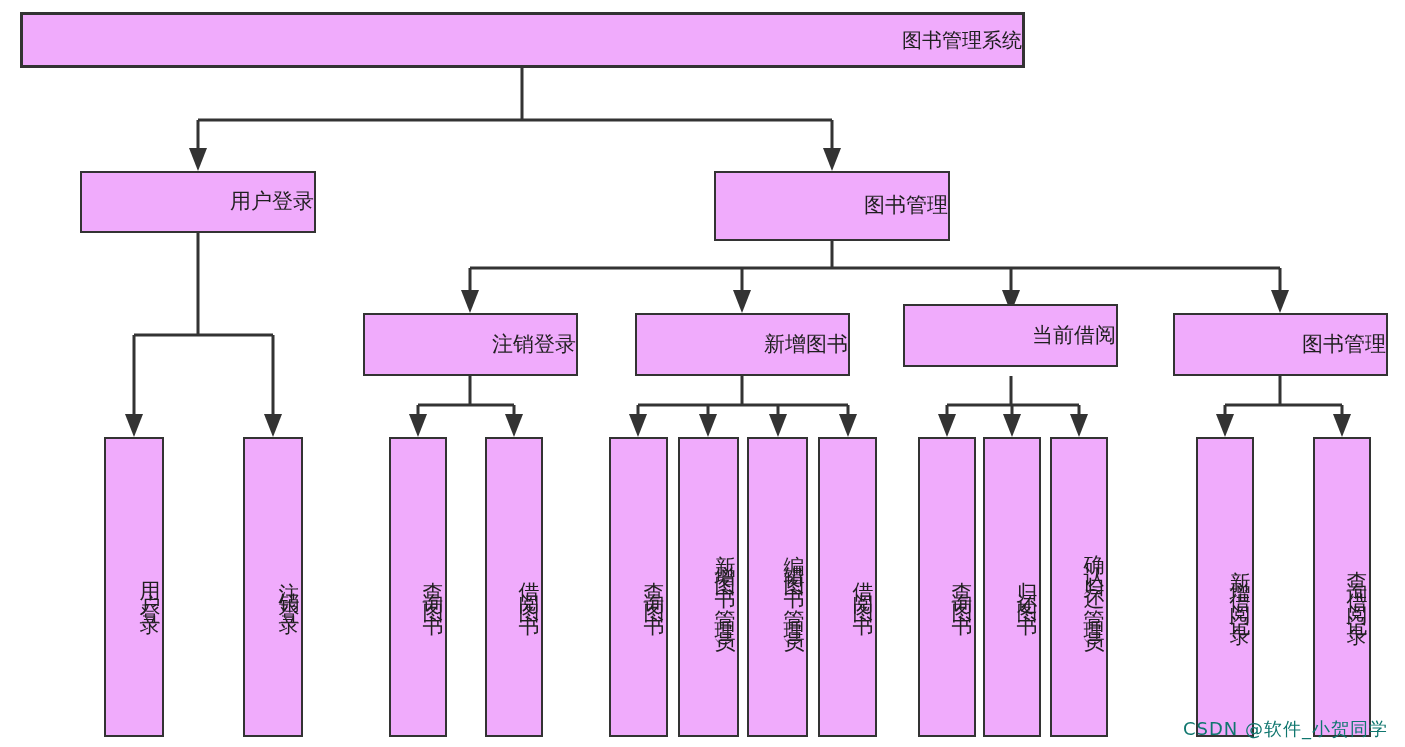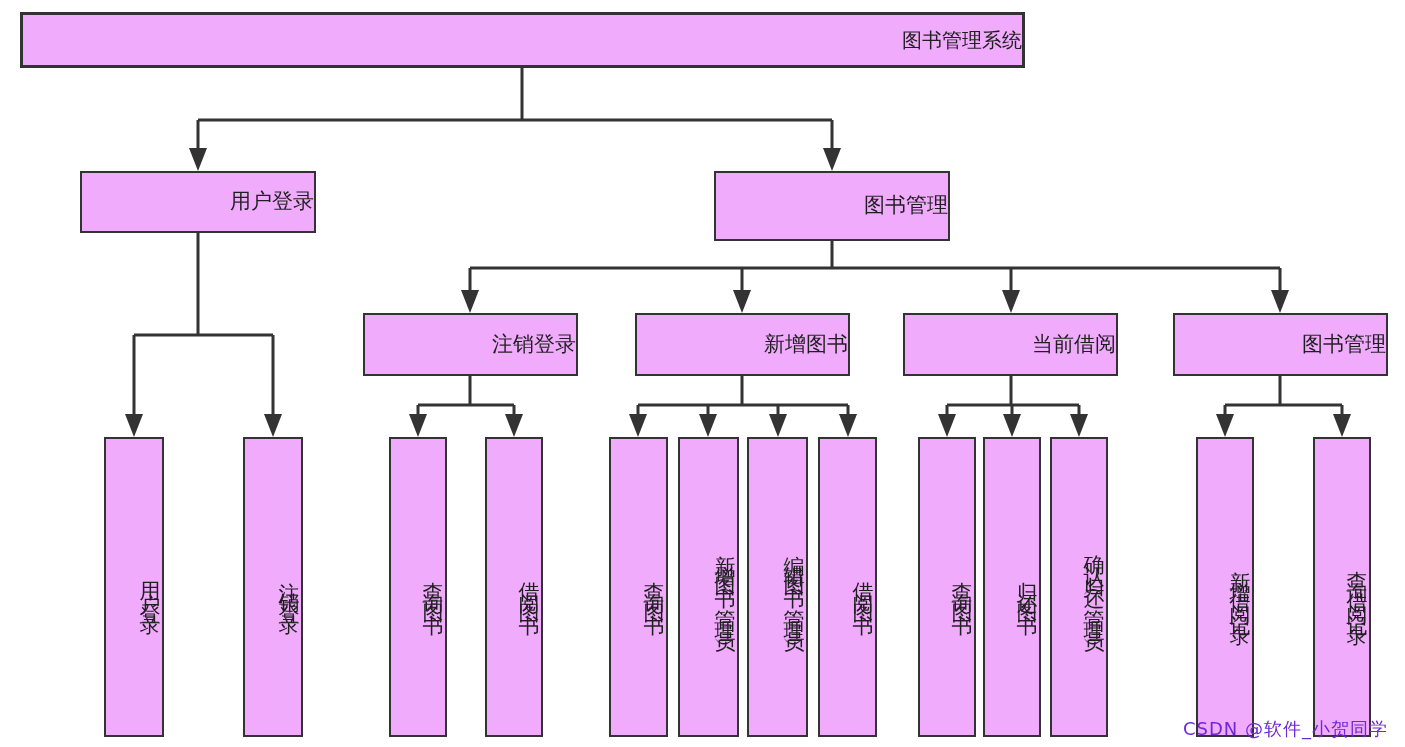--- a/index.html
+++ b/index.html
@@ -41,21 +41,21 @@
     letter-spacing: 11px;
     font-size: 21px;
     white-space: normal;
   }
   .watermark {
     position: absolute;
     left: 1183px;
     top: 717px;
     font-size: 18px;
     letter-spacing: 1px;
-    color: #6d28d9;
+    color: #0f766e;
     z-index: 20;
     white-space: nowrap;
   }
 </style>
 </head>
 <body>
 
 <div id="canvas">
 
   <svg id="wires" viewBox="0 0 1405 747" xmlns="http://www.w3.org/2000/svg">
@@ -108,21 +108,21 @@
   <div class="box" style="left:714px;top:171px;width:236px;height:70px">
     <span class="lbl">图书管理</span>
   </div>
 
   <div class="box" style="left:363px;top:313px;width:215px;height:63px">
     <span class="lbl">注销登录</span>
   </div>
   <div class="box" style="left:635px;top:313px;width:215px;height:63px">
     <span class="lbl">新增图书</span>
   </div>
-  <div class="box" style="left:903px;top:313px;width:215px;height:63px">
+  <div class="box" style="left:903px;top:304px;width:215px;height:63px">
     <span class="lbl">当前借阅</span>
   </div>
   <div class="box" style="left:1173px;top:313px;width:215px;height:63px">
     <span class="lbl">图书管理</span>
   </div>
 
   <div class="box v" style="left:104px;top:437px;width:60px;height:300px">
     <span class="lbl">用户登录</span>
   </div>
   <div class="box v" style="left:243px;top:437px;width:60px;height:300px">

